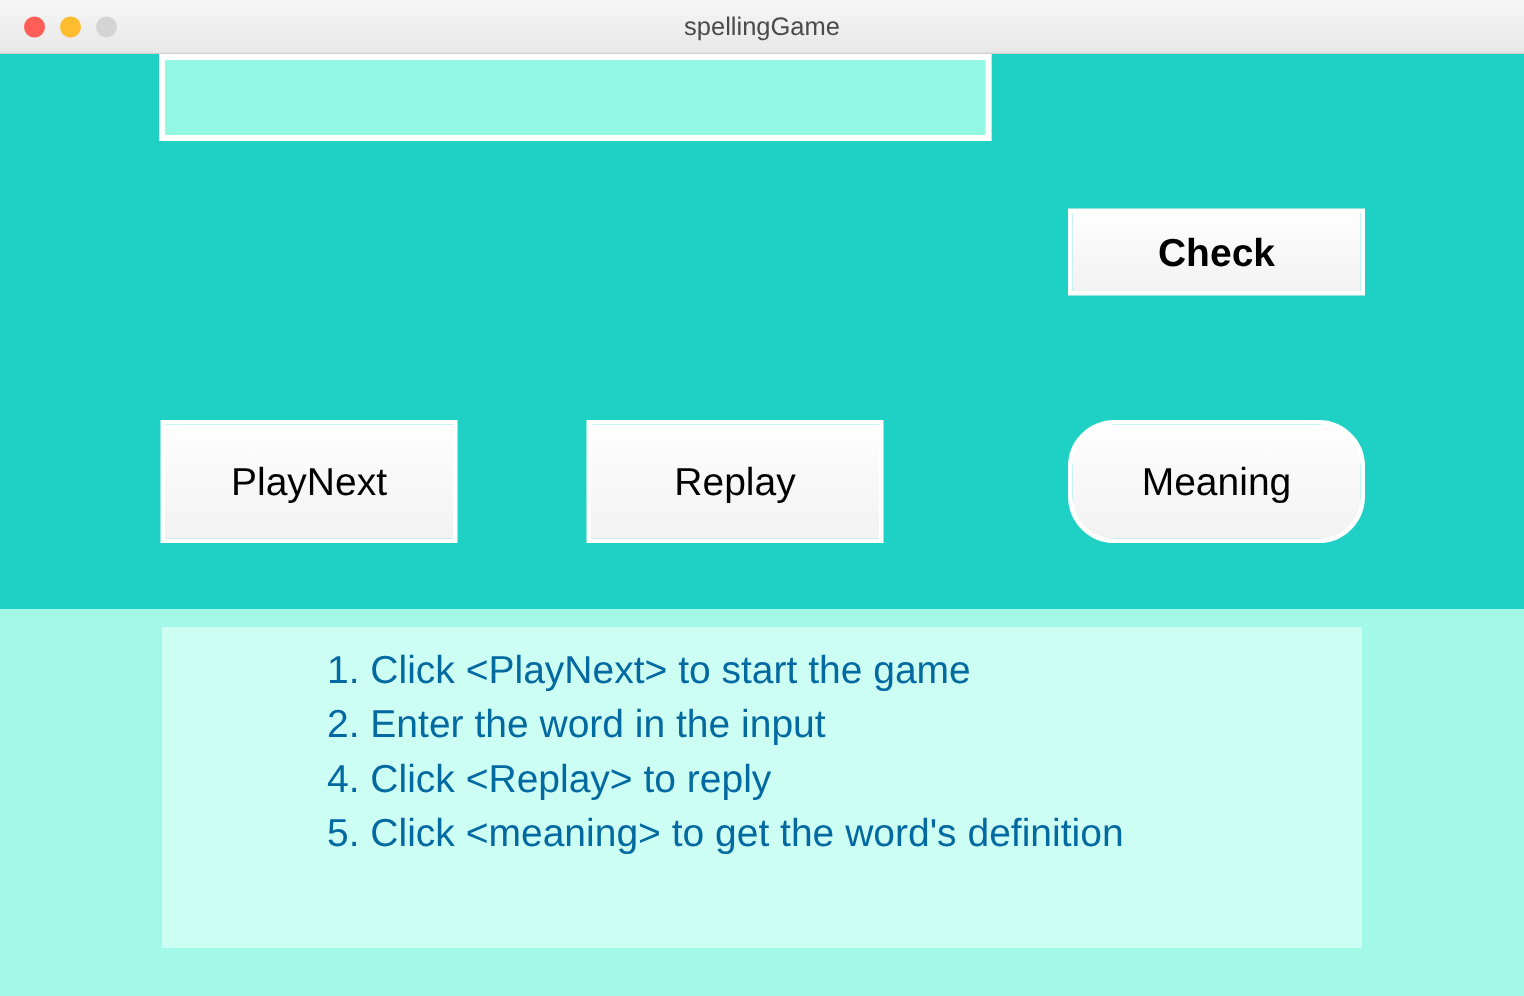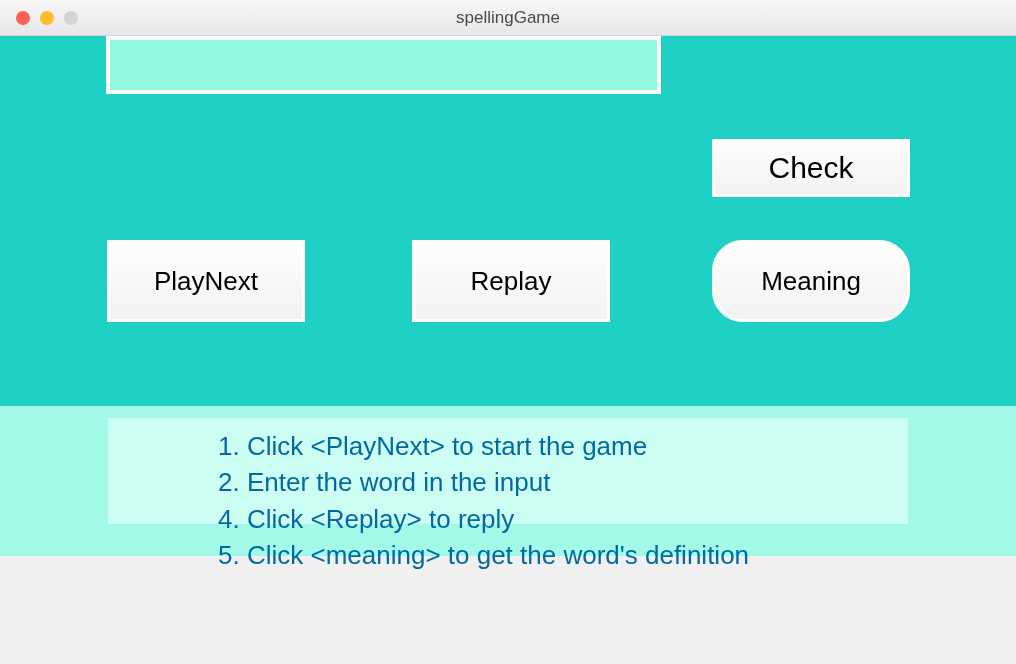--- a/index.html
+++ b/index.html
@@ -11,21 +11,21 @@
     body {
       font-family: -apple-system, BlinkMacSystemFont, "Helvetica Neue", Arial, sans-serif;
       background: #f0f0f0;
       width: 1016px;
       height: 664px;
       overflow: hidden;
     }
 
     .window {
       width: 1016px;
-      height: 556px;
+      height: 664px;
       background: #ffffff;
       display: flex;
       flex-direction: column;
     }
 
     .titlebar {
       height: 36px;
       background: linear-gradient(to bottom, #f6f6f6, #e8e8e8);
       border-bottom: 1px solid #d0d0d0;
       display: flex;
@@ -94,42 +94,44 @@
 
     .btn {
       position: absolute;
       height: 82px;
       background: linear-gradient(to bottom, #fefefe, #f2f2f2);
       border: 3px solid #ffffff;
       font-size: 26px;
       color: #000000;
       cursor: pointer;
       font-family: inherit;
+      margin-top: 40px;
     }
 
     .btn-check {
       position: absolute;
       top: 103px;
       left: 712px;
       width: 198px;
       height: 58px;
-      font-size: 30px;
+      font-size: 26px;
       background: linear-gradient(to bottom, #fefefe, #f2f2f2);
       border: 3px solid #ffffff;
       cursor: pointer;
       font-family: inherit;
+      font-weight: bold;
     }
 
     .btn-playnext {
       left: 107px;
       width: 198px;
     }
 
     .btn-replay {
-      left: 412px;
+      left: 391px;
       width: 198px;
     }
 
     .btn-meaning {
       left: 712px;
       width: 198px;
       border-radius: 31px;
     }
 
     .bottom-panel {

